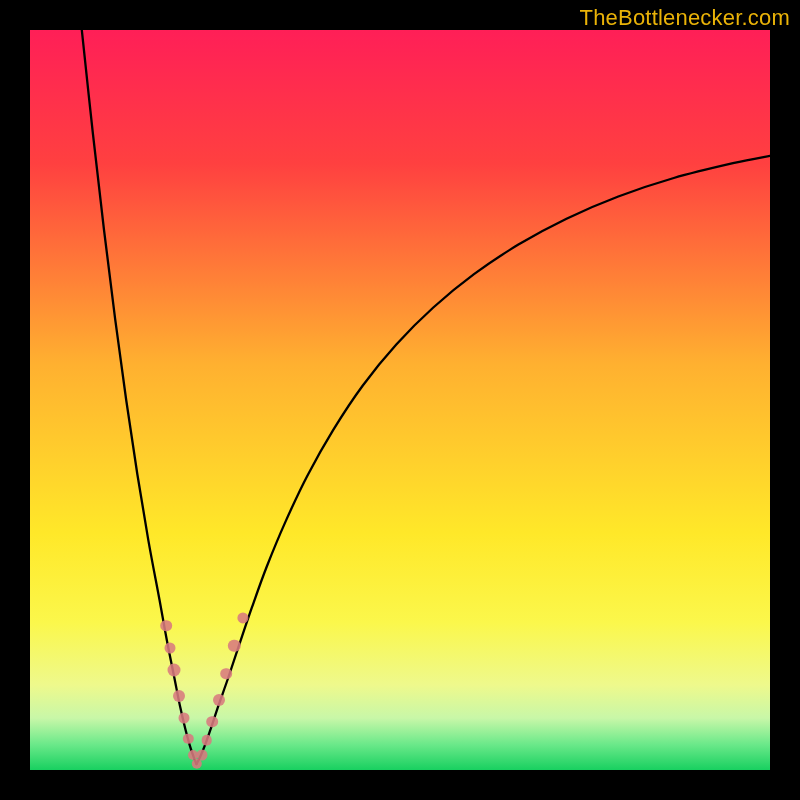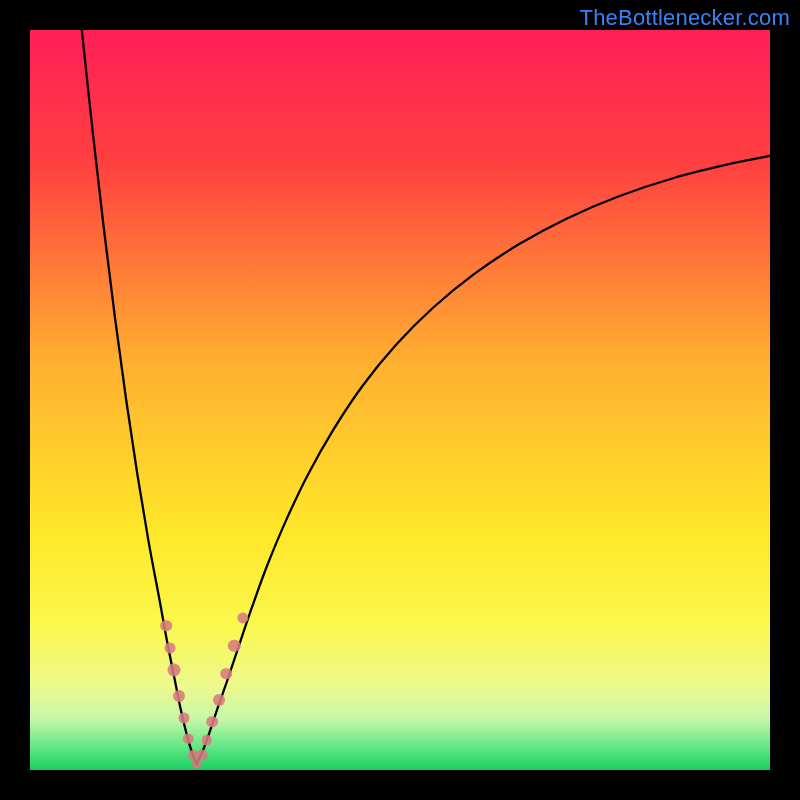--- a/index.html
+++ b/index.html
@@ -39,21 +39,21 @@
     left: 0;
     top: 0;
     width: 740px;
     height: 740px;
     pointer-events: none;
   }
   .watermark {
     position: absolute;
     top: 5px;
     right: 10px;
-    color: #3b82f6;
+    color: #eab308;
     font-size: 22px;
     font-weight: 500;
     letter-spacing: 0.2px;
     user-select: none;
   }
   .marker {
     position: absolute;
     border-radius: 50%;
     background: #d87a7e;
     opacity: 0.88;

